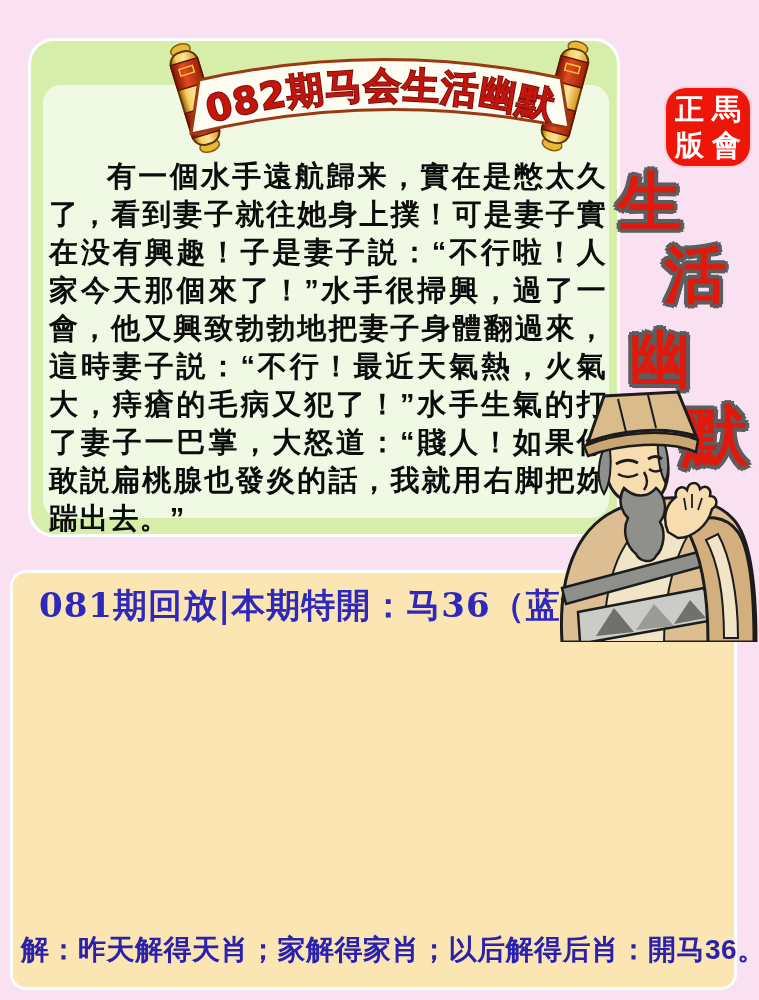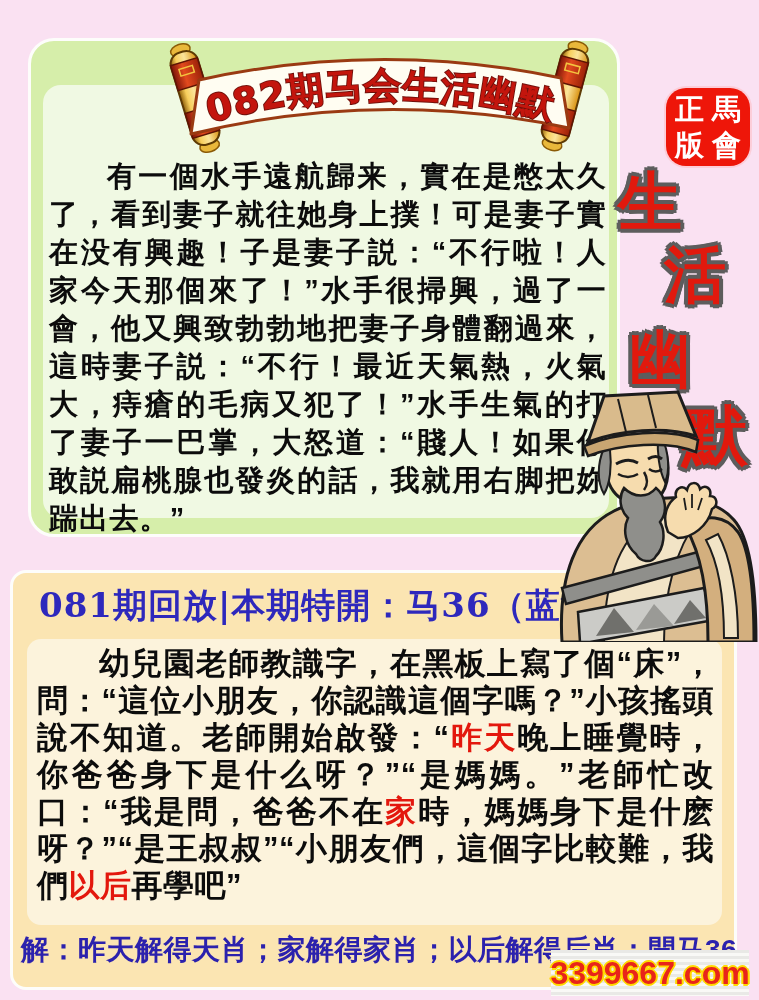--- a/index.html
+++ b/index.html
@@ -145,23 +145,17 @@
     <path d="M 62,94 Q 72,100 82,94" stroke="#1c1c1c" stroke-width="2.5" fill="none"></path>
     <path d="M 93,89 Q 100,94 106,89" stroke="#1c1c1c" stroke-width="2.5" fill="none"></path>
     <path d="M 88,92 Q 94,102 88,110" stroke="#1c1c1c" stroke-width="2.5" fill="none"></path>
     <path d="M 68,108 C 62,118 64,130 72,138 C 66,150 70,166 80,174 C 84,182 96,184 100,176 C 108,168 110,152 104,142 C 112,132 110,116 100,108 C 92,118 78,118 68,108 Z" fill="#8f8f8b" stroke="#1c1c1c" stroke-width="2.5"></path>
     <path d="M 112,152 C 106,138 110,124 120,117 C 118,109 126,104 131,110 C 133,101 142,101 144,109 C 149,104 156,108 154,116 C 161,116 163,125 156,129 C 152,146 136,158 122,158 Z" fill="#F6DCAE" stroke="#1c1c1c" stroke-width="2.5"></path>
     <path d="M 128,118 L 130,130 M 136,114 L 136,128 M 146,118 L 142,130" stroke="#1c1c1c" stroke-width="1.8" fill="none"></path>
   </svg>
 
   <div class="panel2">
     <p class="p2-header">081期回放|本期特開：马36（蓝波/土行）</p>
-    <div class="panel2-inner">
-      <p class="story2"><span>幼兒園老師教識字，在黑板上寫了個“床”，問：“這位小朋友，你認識這個字嗎？”小孩搖頭說不知道。老師開始啟發：“</span><span class="hl">昨天</span><span>晚上睡覺時，你爸爸身下是什么呀？”“是媽媽。”老師忙改口：“我是問，爸爸不在</span><span class="hl">家</span><span>時，媽媽身下是什麽呀？”“是王叔叔”“小朋友們，這個字比較難，我們</span><span class="hl">以后</span><span>再學吧”</span></p>
-    </div>
     <p class="solution">解：昨天解得天肖；家解得家肖；以后解得后肖：開马36。</p>
   </div>
 
-  <div class="watermark">
-    <span>3399667.com</span>
-  </div>
 
 </div>
 
 </body></html>

